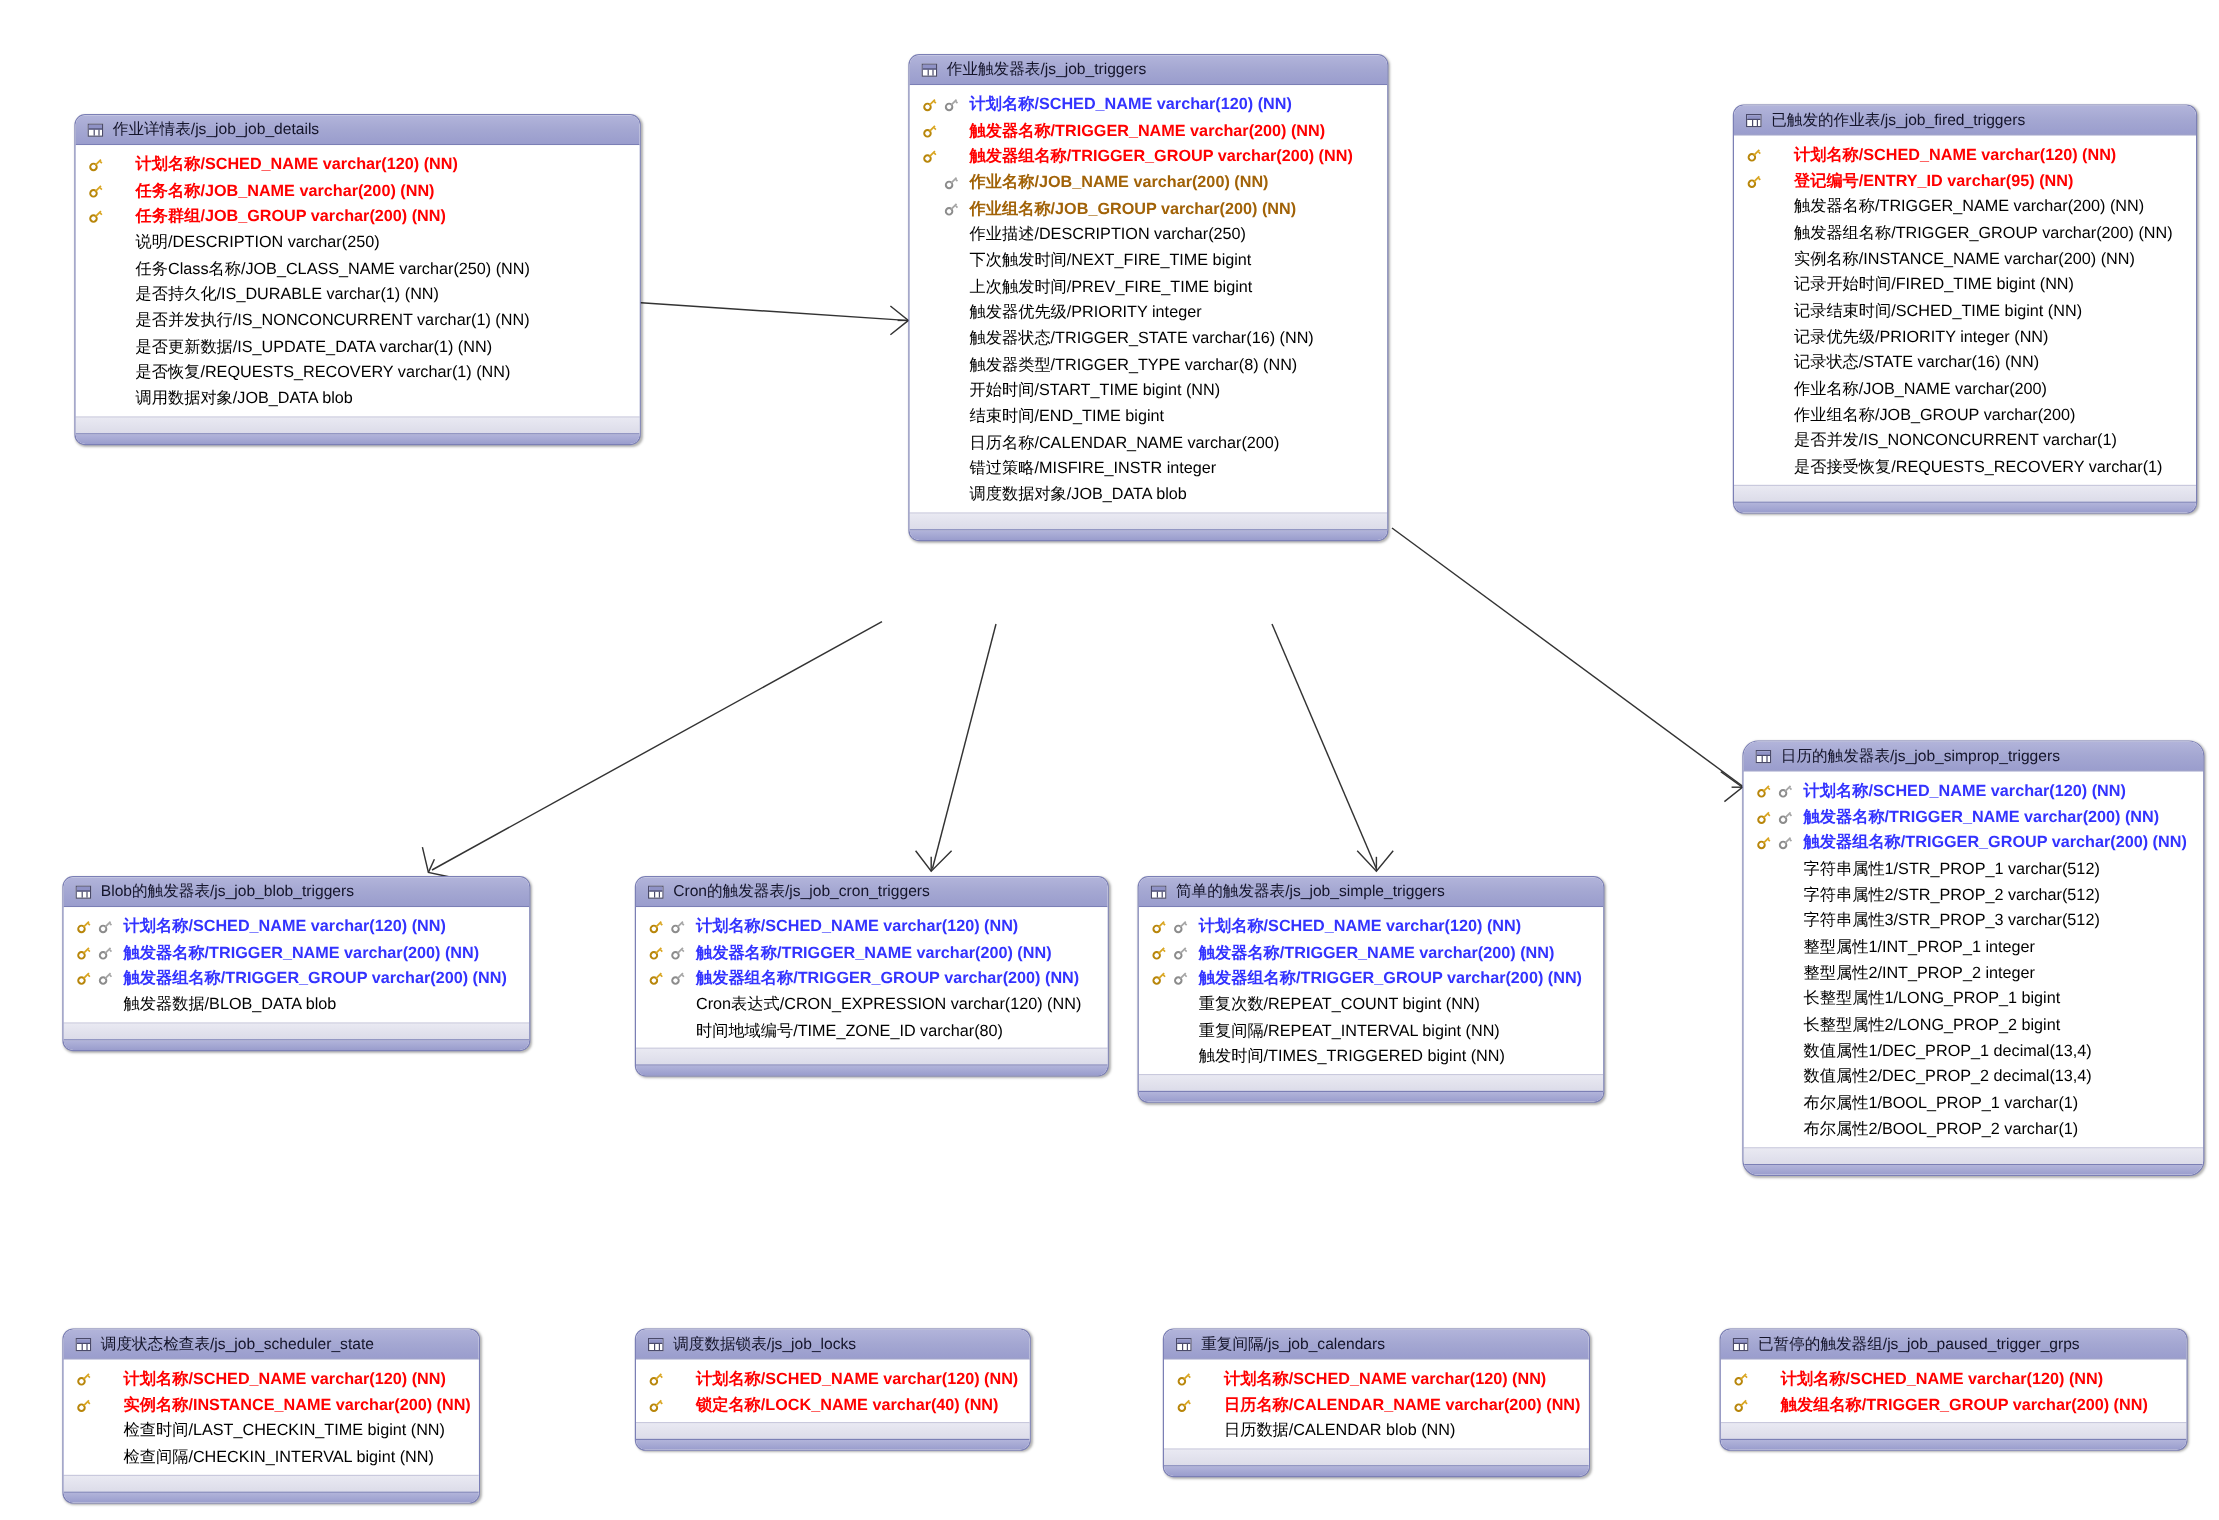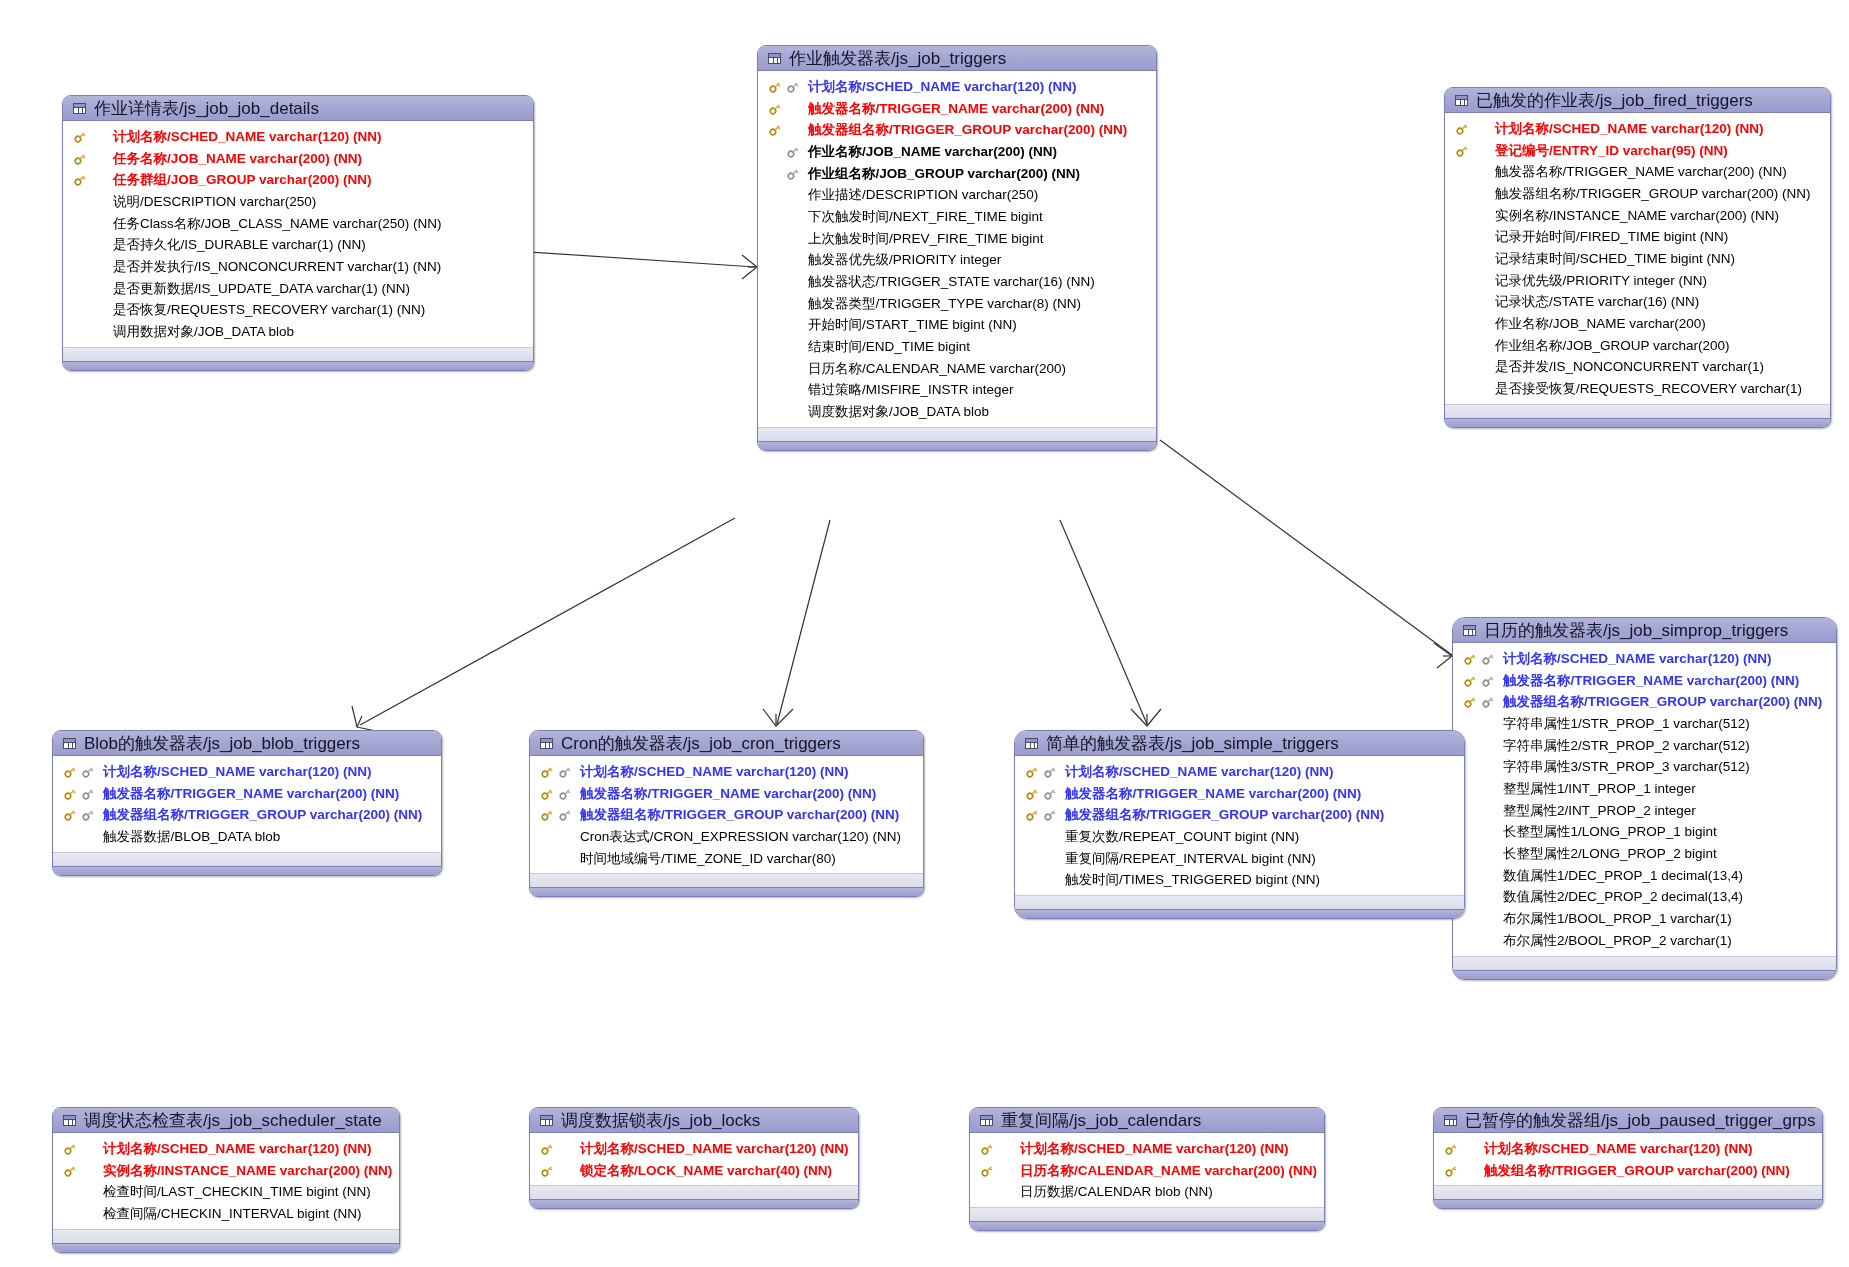--- a/index.html
+++ b/index.html
@@ -37,21 +37,21 @@
   }
   .entity-header {
     display: flex;
     align-items: center;
     gap: 8px;
     height: 25px;
     padding: 0 10px;
     box-sizing: border-box;
     background: linear-gradient(to bottom, #b2b4da 0%, #a4a7d2 50%, #9a9dcd 100%);
     border-bottom: 1px solid #7b7fb5;
-    font-size: 17px;
+    font-size: 13px;
     color: #14142a;
     white-space: nowrap;
   }
   .table-icon {
     display: inline-block;
     width: 13px;
     height: 11px;
     flex: 0 0 auto;
     background: #ffffff;
     border: 1px solid #4a4a6a;
@@ -93,21 +93,21 @@
   .keyslot {
     width: 18px;
     flex: 0 0 auto;
     text-align: center;
     font-size: 12px;
     line-height: 1;
   }
   .attr-label { margin-left: 6px; }
   .c-red   { color: #ff0000; font-weight: bold; }
   .c-blue  { color: #3333ff; font-weight: bold; }
-  .c-green { color: #000000; font-weight: bold; }
+  .c-green { color: #a16207; font-weight: bold; }
   .c-black { color: #000000; }
   .entity-footer {
     height: 13px;
     background: linear-gradient(to bottom, #e9e9f2 0%, #dcdce9 100%);
     border-top: 1px solid #c9c9dd;
   }
   .entity-foot-strip {
     height: 8px;
     background: linear-gradient(to bottom, #b2b4da 0%, #9a9dcd 100%);
     border-top: 1px solid #7b7fb5;
@@ -681,21 +681,21 @@
         </div>
         <div class="attr">
           <span class="keyslot"></span>
           <span class="keyslot"></span>
           <span class="attr-label c-black">时间地域编号/TIME_ZONE_ID varchar(80)</span>
         </div>
       </div>
       <div class="entity-footer"></div>
       <div class="entity-foot-strip"></div>
     </div>
-    <div class="entity" style="left: 1014px; top: 730px; width: 451px; border-radius: 13px;">
+    <div class="entity" style="left: 948px; top: 730px; width: 389px;">
       <div class="entity-header">
         <span class="table-icon"></span>
         <span class="entity-title">简单的触发器表/js_job_simple_triggers</span>
       </div>
       <div class="entity-body">
         <div class="attr">
           <span class="keyslot"><svg class="key-svg" width="14" height="14" viewBox="0 0 16 16" xmlns="http://www.w3.org/2000/svg">
               <g transform="rotate(-45 8 8)">
                 <circle cx="4.6" cy="8" r="3.1" fill="none" stroke="#b8860b" stroke-width="1.9"></circle>
                 <rect x="7.2" y="7.2" width="7.4" height="1.7" fill="#d9a520"></rect>

